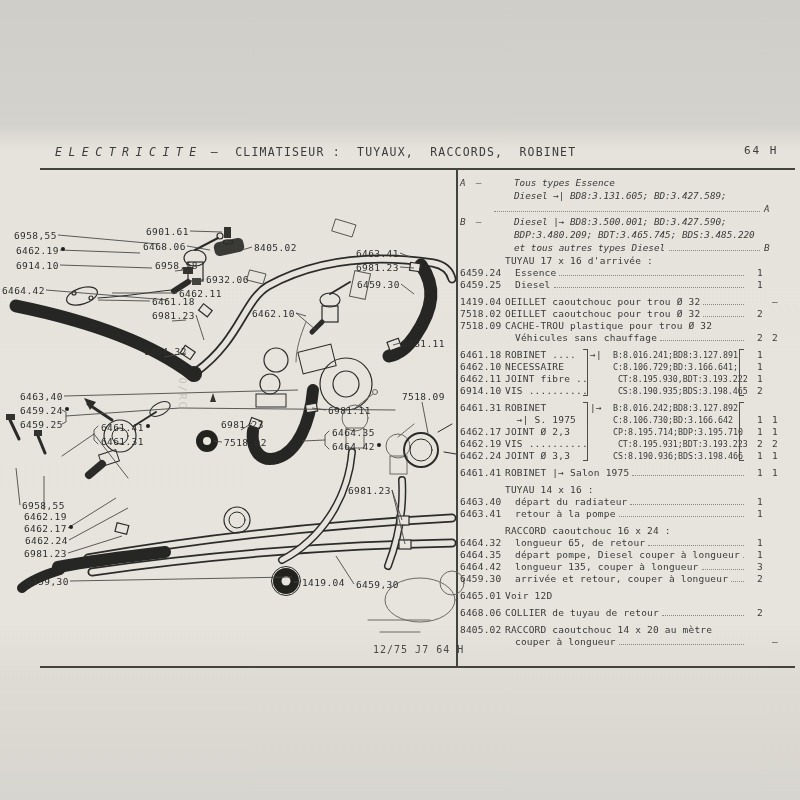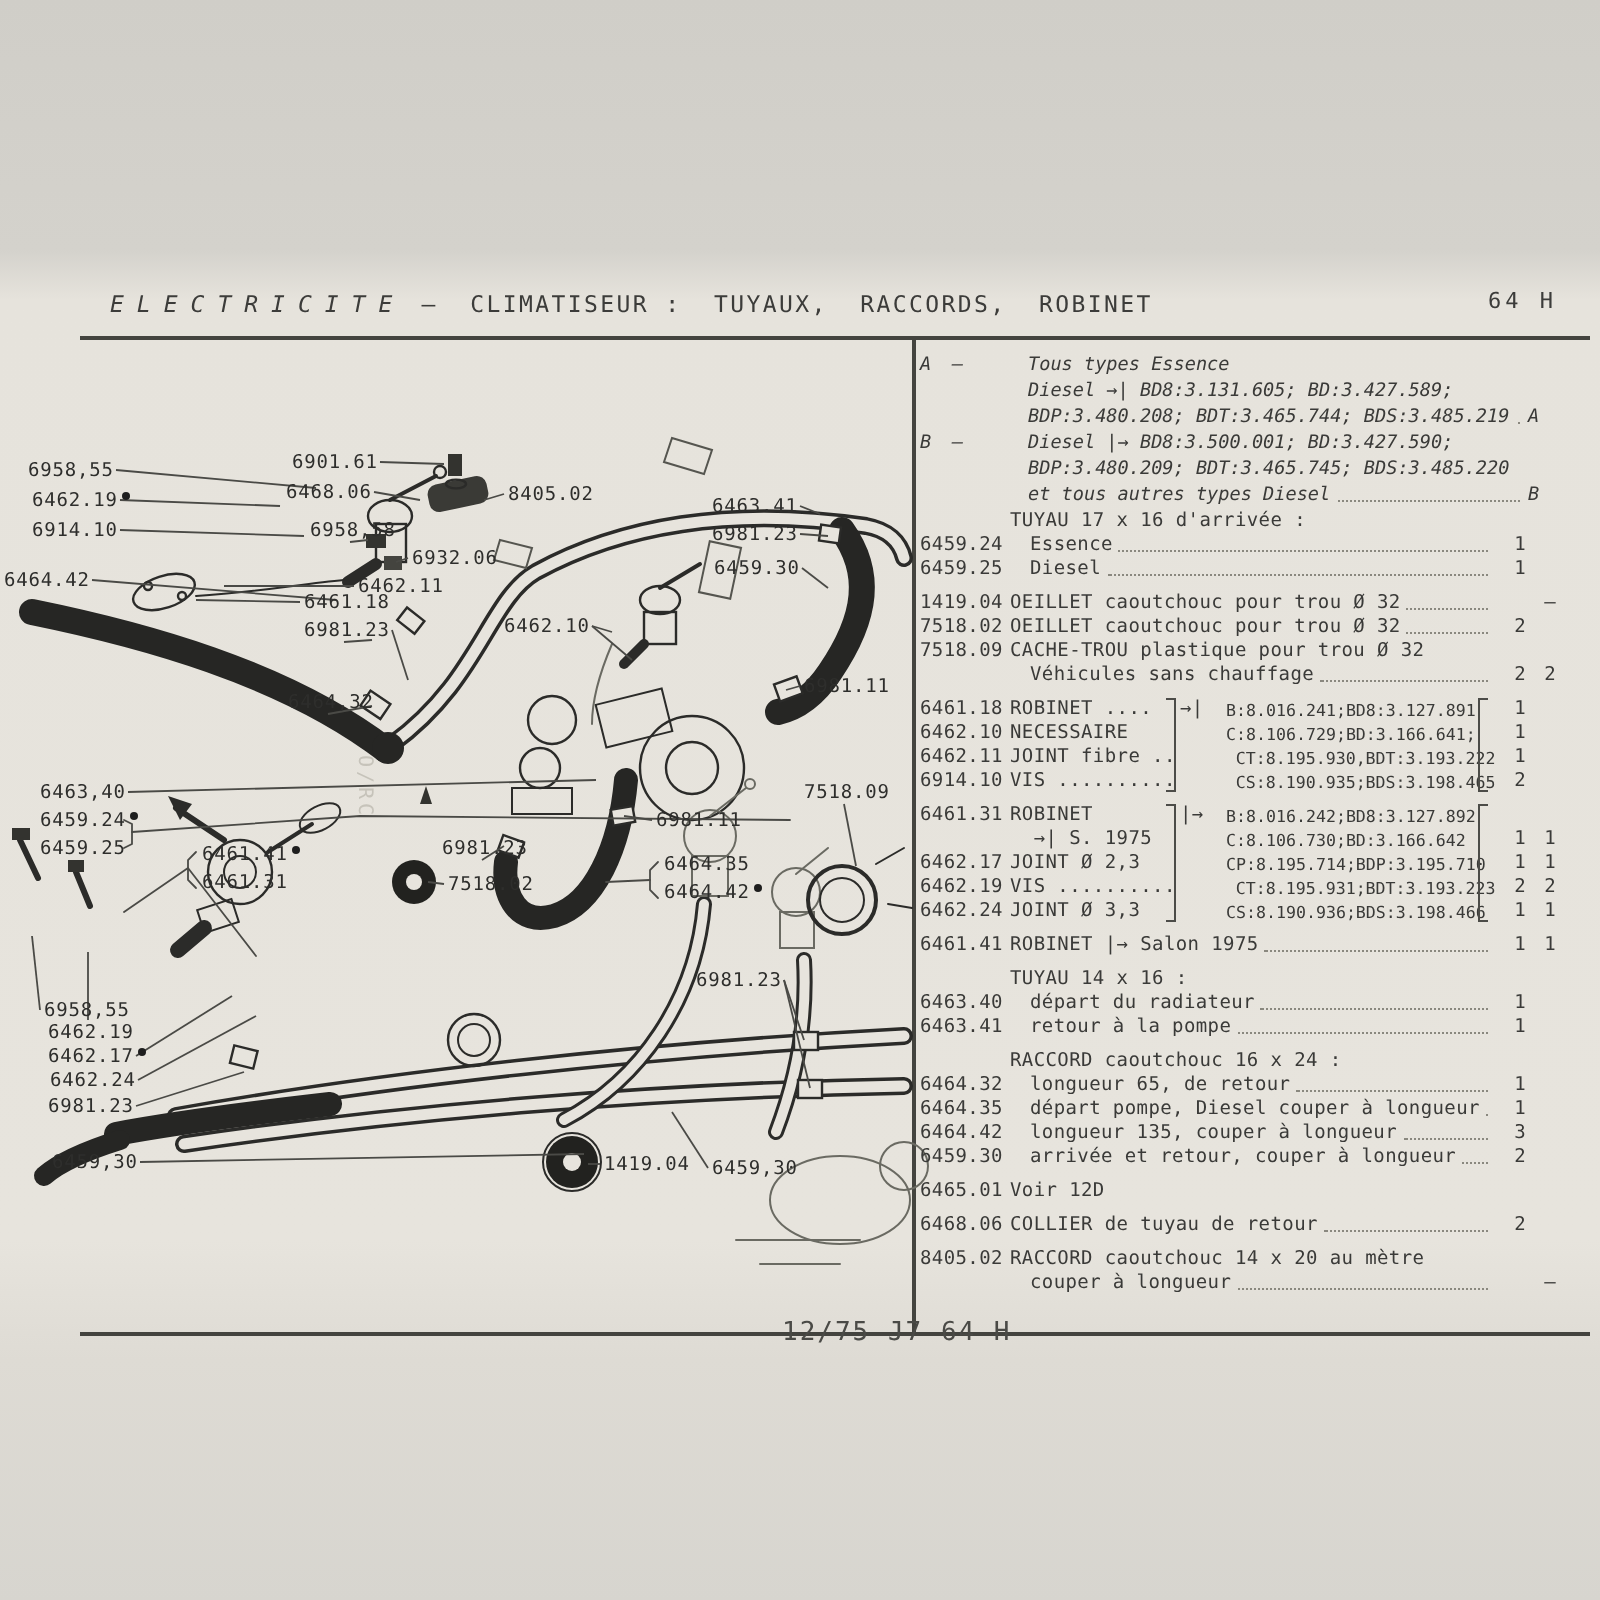--- a/index.html
+++ b/index.html
@@ -4,21 +4,21 @@
 <style>
   html,body{margin:0;padding:0;background:#b9b7b1;font-family:"DejaVu Sans Mono",monospace;}
   #page{position:relative;width:800px;height:800px;margin:0 auto;overflow:hidden;color:#3a3a38;
         background:linear-gradient(180deg,#d0cec8 0px,#d4d2cc 125px,#e6e3dc 150px,#e7e4dd 620px,#ded bd4 680px,#d7d5cf 800px);}
   #page{background:linear-gradient(180deg,#d0cec8 0px,#d4d2cc 125px,#e6e3dc 150px,#e7e4dd 620px,#dedbd4 680px,#d7d5cf 800px);}
   .rule{position:absolute;background:#44443f;}
   #hdr{position:absolute;left:55px;top:145px;font-size:11.5px;white-space:pre;color:#3c3c3a;}
   #hdr .sp1{letter-spacing:6.5px;font-style:italic;}
   #hdr .sp2{letter-spacing:1.2px;}
   #pagenum{position:absolute;left:744px;top:144px;font-size:11px;letter-spacing:2px;color:#3c3c3a;}
-  #stamp{position:absolute;left:391px;top:644px;font-size:13px;letter-spacing:1px;color:#4a4a46;margin-top:15px;}
+  #stamp{position:absolute;left:373px;top:644px;font-size:10px;letter-spacing:1px;color:#4a4a46;}
   
   #ab{position:absolute;left:460px;top:176px;width:318px;font-style:italic;font-size:9.3px;}
   .ab-row{display:flex;height:13px;line-height:13px;white-space:pre;}
   .ab-key{flex:0 0 16px;}
   .ab-dash{flex:0 0 14px;}
   .ab-text{flex:0 0 auto;margin-left:24px;}
   .ab-fill{flex:1;margin:0 4px 3px 4px;}
   .ab-fill.dotted{border-bottom:1px dotted #8a887f;}
   .ab-ref{flex:0 0 14px;}
   
@@ -252,21 +252,21 @@
       <div class="lbl" style="left: 26px; top: 576px;"><span>6459,30</span></div>
       <div class="lbl" style="left: 348px; top: 485px;"><span>6981.23</span></div>
       <div class="lbl" style="left: 302px; top: 577px;"><span>1419.04</span></div>
       <div class="lbl" style="left: 356px; top: 579px;"><span>6459,30</span></div>
     </div>
   <div id="stamp">12/75 J7 64 H</div>
 
   <div id="ab">
       <div class="ab-row"><span class="ab-key">A</span><span class="ab-dash">–</span><span class="ab-text">Tous types Essence</span><span class="ab-fill"></span><span class="ab-ref"></span></div>
       <div class="ab-row"><span class="ab-key"></span><span class="ab-dash"></span><span class="ab-text">Diesel →| BD8:3.131.605; BD:3.427.589;</span><span class="ab-fill"></span><span class="ab-ref"></span></div>
-      <div class="ab-row"><span class="ab-key"></span><span class="ab-dash"></span><span class="ab-text">BDP:3.480.208; BDT:3.465.744; BDS:3.485.219</span><span class="ab-fill dotted"></span><span class="ab-ref">A</span></div>
+      <div class="ab-row"><span class="ab-key"></span><span class="ab-dash"></span><span class="ab-fill dotted"></span><span class="ab-ref">A</span></div>
       <div class="ab-row"><span class="ab-key">B</span><span class="ab-dash">–</span><span class="ab-text">Diesel |→ BD8:3.500.001; BD:3.427.590;</span><span class="ab-fill"></span><span class="ab-ref"></span></div>
       <div class="ab-row"><span class="ab-key"></span><span class="ab-dash"></span><span class="ab-text">BDP:3.480.209; BDT:3.465.745; BDS:3.485.220</span><span class="ab-fill"></span><span class="ab-ref"></span></div>
       <div class="ab-row"><span class="ab-key"></span><span class="ab-dash"></span><span class="ab-text">et tous autres types Diesel</span><span class="ab-fill dotted"></span><span class="ab-ref">B</span></div>
     </div>
 
   <div id="tbl">
       <div class="row"><span class="ref"></span><span class="desc">TUYAU 17 x 16 d'arrivée :</span><span class="dots off"></span><span class="q"></span><span class="q"></span></div>
       <div class="row"><span class="ref">6459.24</span><span class="desc ind">Essence</span><span class="dots"></span><span class="q">1</span><span class="q"></span></div>
       <div class="row"><span class="ref">6459.25</span><span class="desc ind">Diesel</span><span class="dots"></span><span class="q">1</span><span class="q"></span></div>
       <div class="row gap"><span class="ref">1419.04</span><span class="desc">OEILLET caoutchouc pour trou Ø 32</span><span class="dots"></span><span class="q"></span><span class="q">–</span></div>

